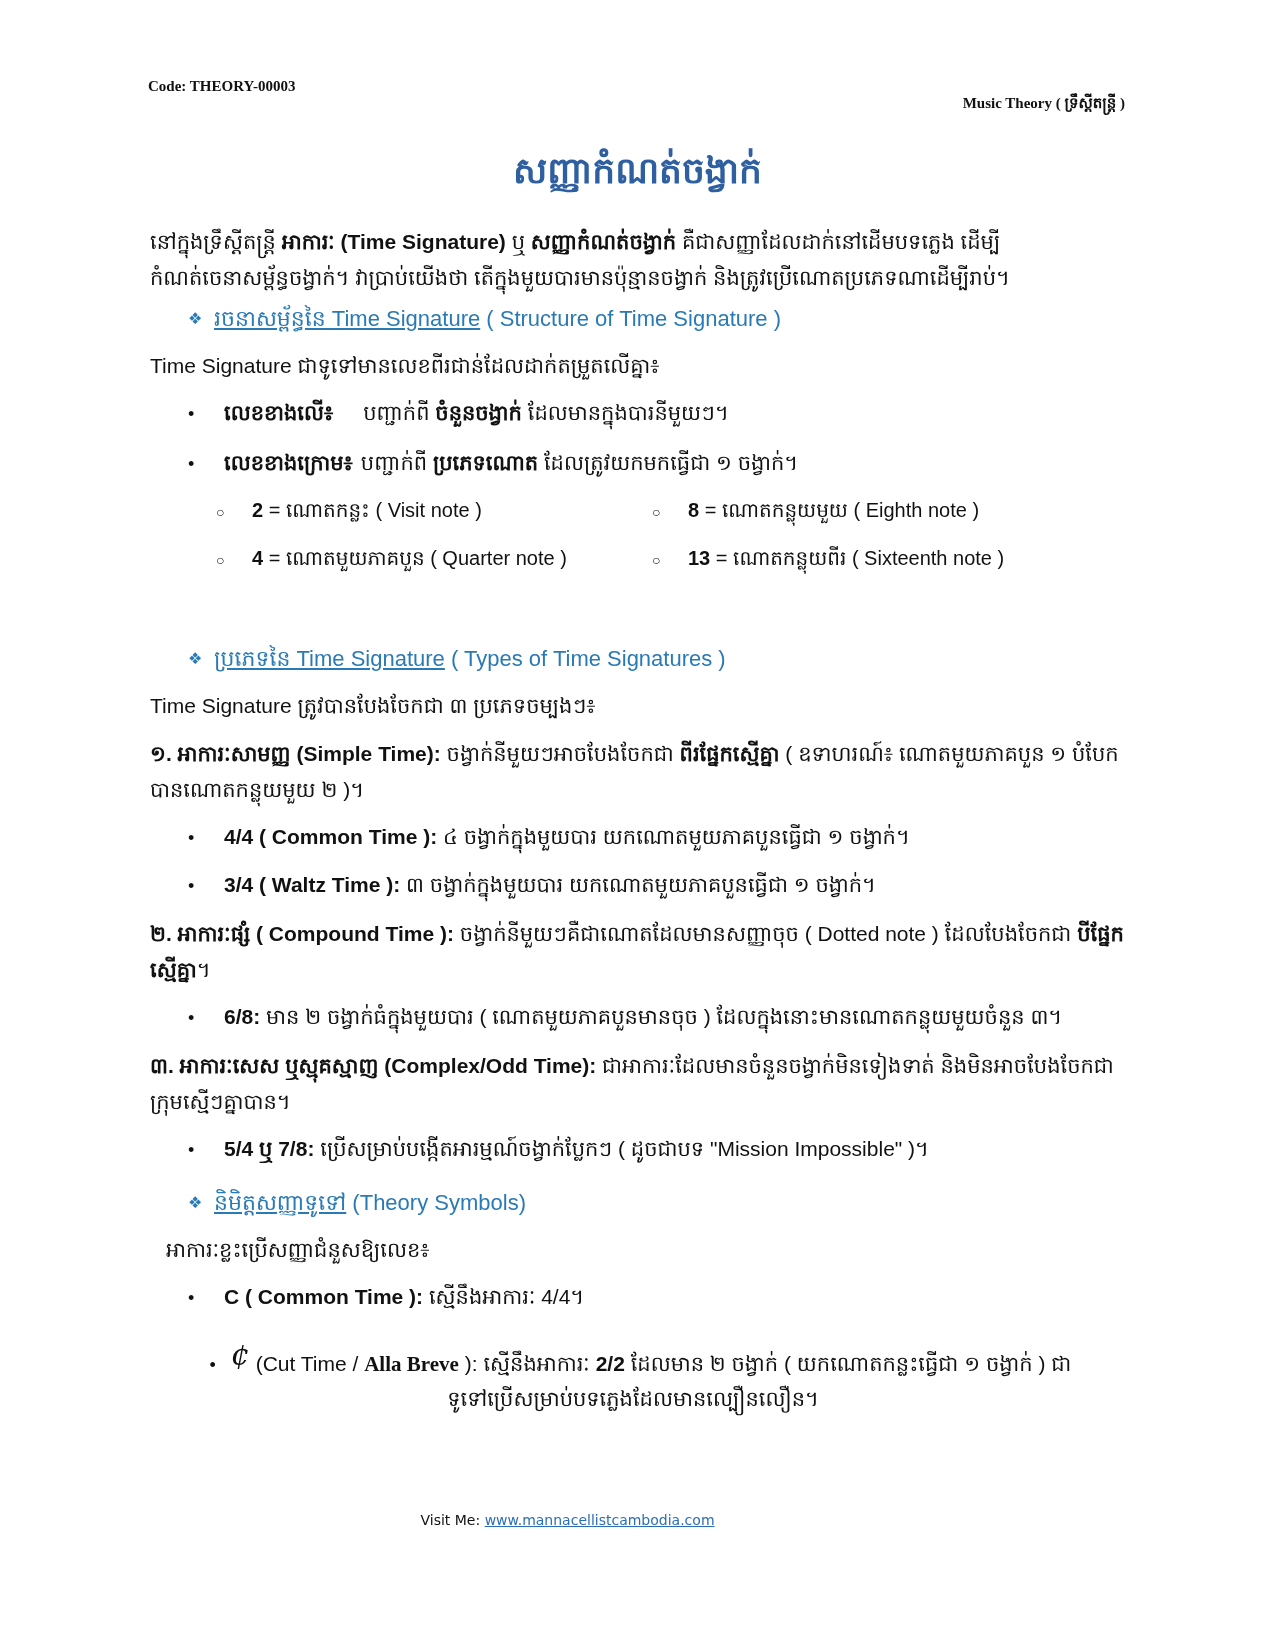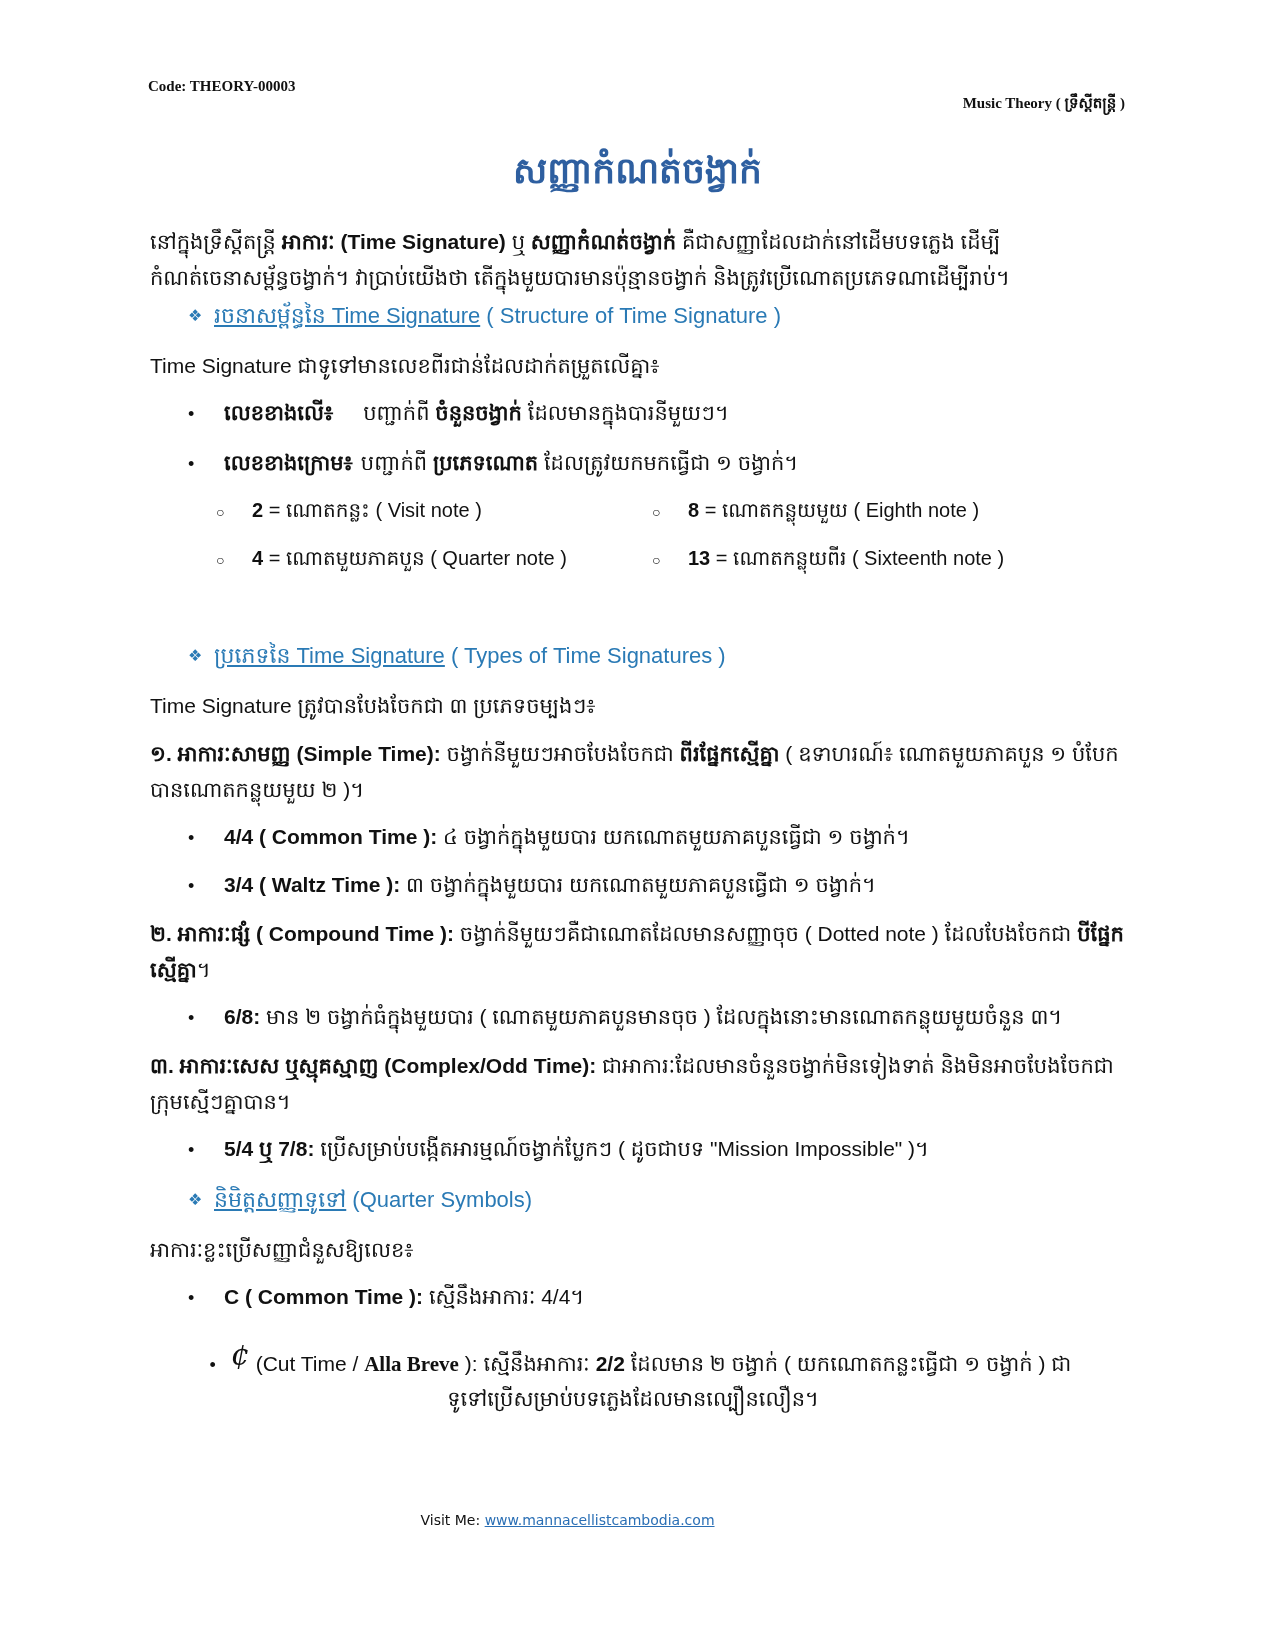--- a/index.html
+++ b/index.html
@@ -5,21 +5,21 @@
   html, body { margin:0; padding:0; background:#ffffff; }
   body { width:1275px; height:1650px; position:relative; overflow:hidden;
          font-family:"Liberation Sans", "DejaVu Sans", sans-serif; color:#111; }
   .hdr { position:absolute; top:78px; font-family:"Liberation Serif", serif; font-weight:bold; font-size:15px; color:#111; }
   .hdr-left { left:148px; }
   .hdr-right { right:150px;margin-top:15px; }
   .title { position:absolute; top:148px; left:0; width:1275px; text-align:center;
            font-size:36px; font-weight:bold; color:#2e5fa0; }
   .p { position:absolute; left:150px; width:975px; font-size:21px; line-height:36px; }
   .b { font-weight:bold; }
-  .sec { position:absolute; left:188px; font-size:22px; color:#2a7ab5; line-height:31px; }
+  .sec { position:absolute; left:188px; font-size:22px; color:#2a7ab5; line-height:37px; }
   .sec .u { text-decoration:underline; text-decoration-color:#2a7ab5; }
   .sec .dia { display:inline-block; color:#2a7ab5; font-size:16px; width:26px; vertical-align:2px; }
   .bl { position:absolute; left:188px; font-size:21px; line-height:34px; }
   .bl .dot { display:inline-block; width:36px; font-size:18px; }
   .sub { position:absolute; font-size:20px; line-height:32px; }
   .sub .circ { display:inline-block; width:36px; font-size:14px; }
   .gap { display:inline-block; width:30px; }
   .cut { font-family:"DejaVu Serif", serif; font-style:italic; font-size:30px; vertical-align:6px; }
   .serifb { font-family:"Liberation Serif", serif; font-weight:bold; }
   .footer { position:absolute; top:1512px; left:0; width:1135px; text-align:center;
@@ -86,23 +86,23 @@
 </div>
 
 <div class="p" style="top:1048px;">
   <span class="b">៣. អាការៈសេស ឬស្មុគស្មាញ (Complex/Odd Time):</span><span> ជាអាការៈដែលមានចំនួនចង្វាក់មិនទៀងទាត់ និងមិនអាចបែងចែកជាក្រុមស្មើៗគ្នាបាន។</span>
 </div>
 <div class="bl" style="top:1132px;">
   <span class="dot">•</span><span class="b">5/4 ឬ 7/8:</span><span> ប្រើសម្រាប់បង្កើតអារម្មណ៍ចង្វាក់ប្លែកៗ ( ដូចជាបទ "Mission Impossible" )។</span>
 </div>
 
 <div class="sec" style="top:1184px;">
-  <span class="dia">❖</span><span class="u">និមិត្តសញ្ញាទូទៅ</span><span> (Quarter Symbols)</span>
+  <span class="dia">❖</span><span class="u">និមិត្តសញ្ញាទូទៅ</span><span> (Theory Symbols)</span>
 </div>
-<div class="p" style="top:1232px;">អាការៈខ្លះប្រើសញ្ញាជំនួសឱ្យលេខ៖</div>
+<div class="p" style="top:1232px;margin-left:16px;">អាការៈខ្លះប្រើសញ្ញាជំនួសឱ្យលេខ៖</div>
 
 <div class="bl" style="top:1280px;">
   <span class="dot">•</span><span class="b">C ( Common Time ):</span><span> ស្មើនឹងអាការៈ 4/4។</span>
 </div>
 <div class="bl" style="top:1338px; width:890px;text-align:center;">
   <span class="dot">•</span><span class="cut">¢</span><span> (Cut Time / </span><span class="serifb">Alla Breve</span><span> ):</span><span> ស្មើនឹងអាការៈ </span><span class="b">2/2</span><span> ដែលមាន ២ ចង្វាក់ ( យកណោតកន្លះធ្វើជា ១ ចង្វាក់ ) ជាទូទៅប្រើសម្រាប់បទភ្លេងដែលមានល្បឿនលឿន។</span>
 </div>
 
 <div class="footer">
   <span>Visit Me: </span><a>www.mannacellistcambodia.com</a>

